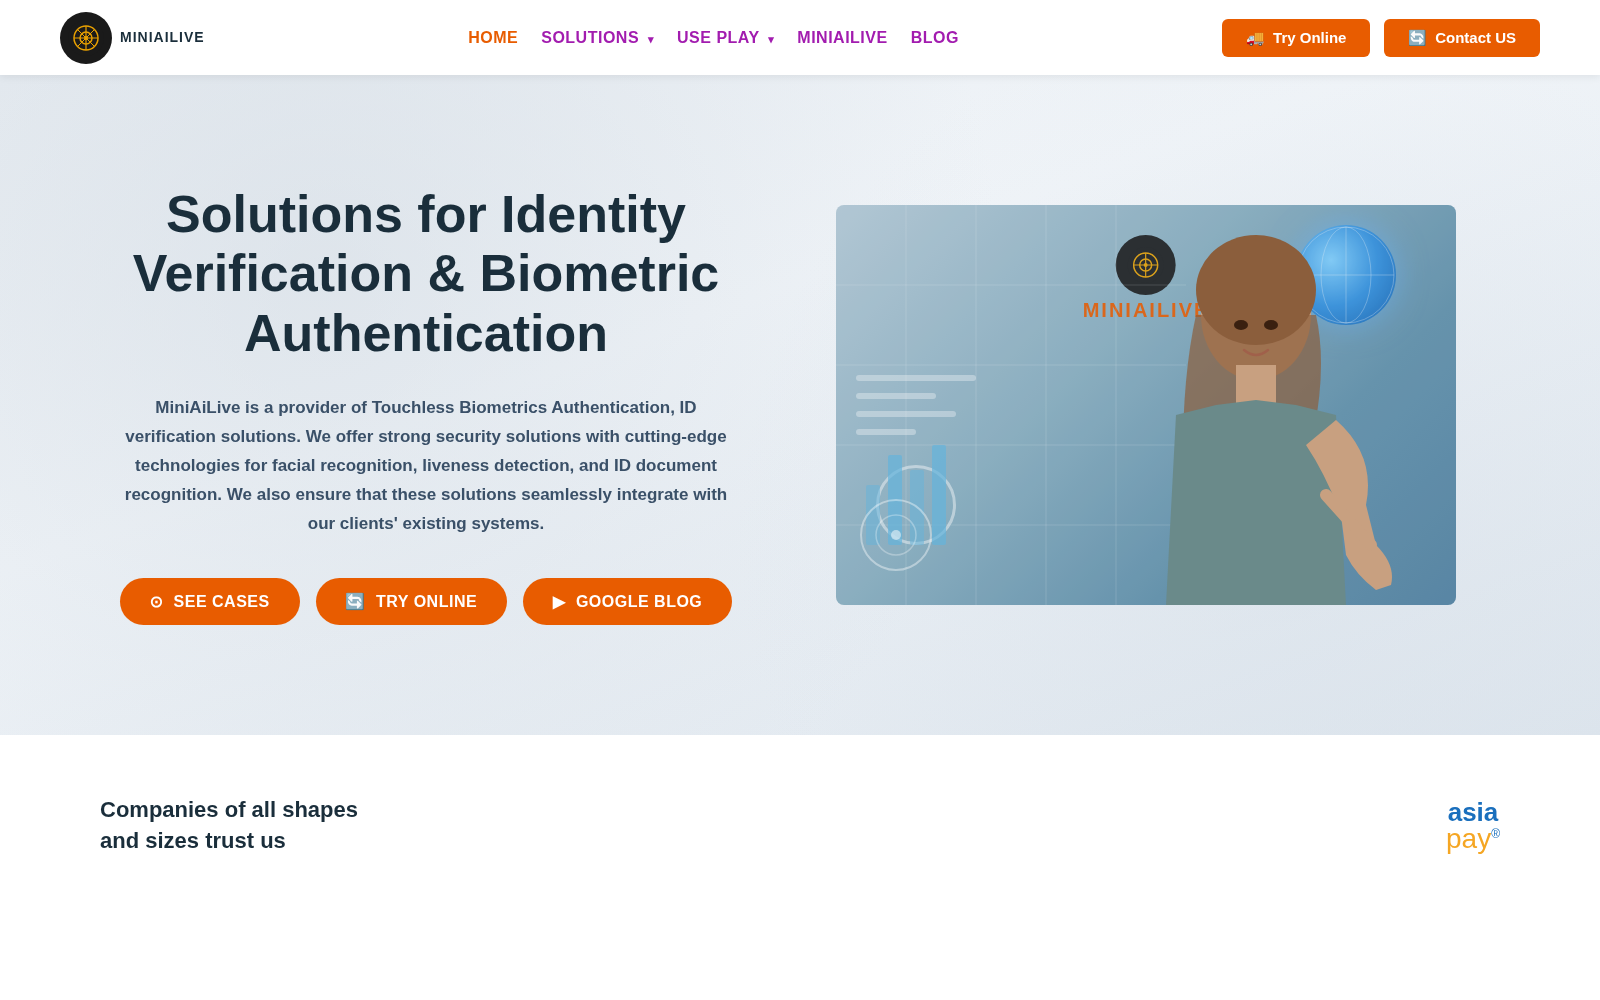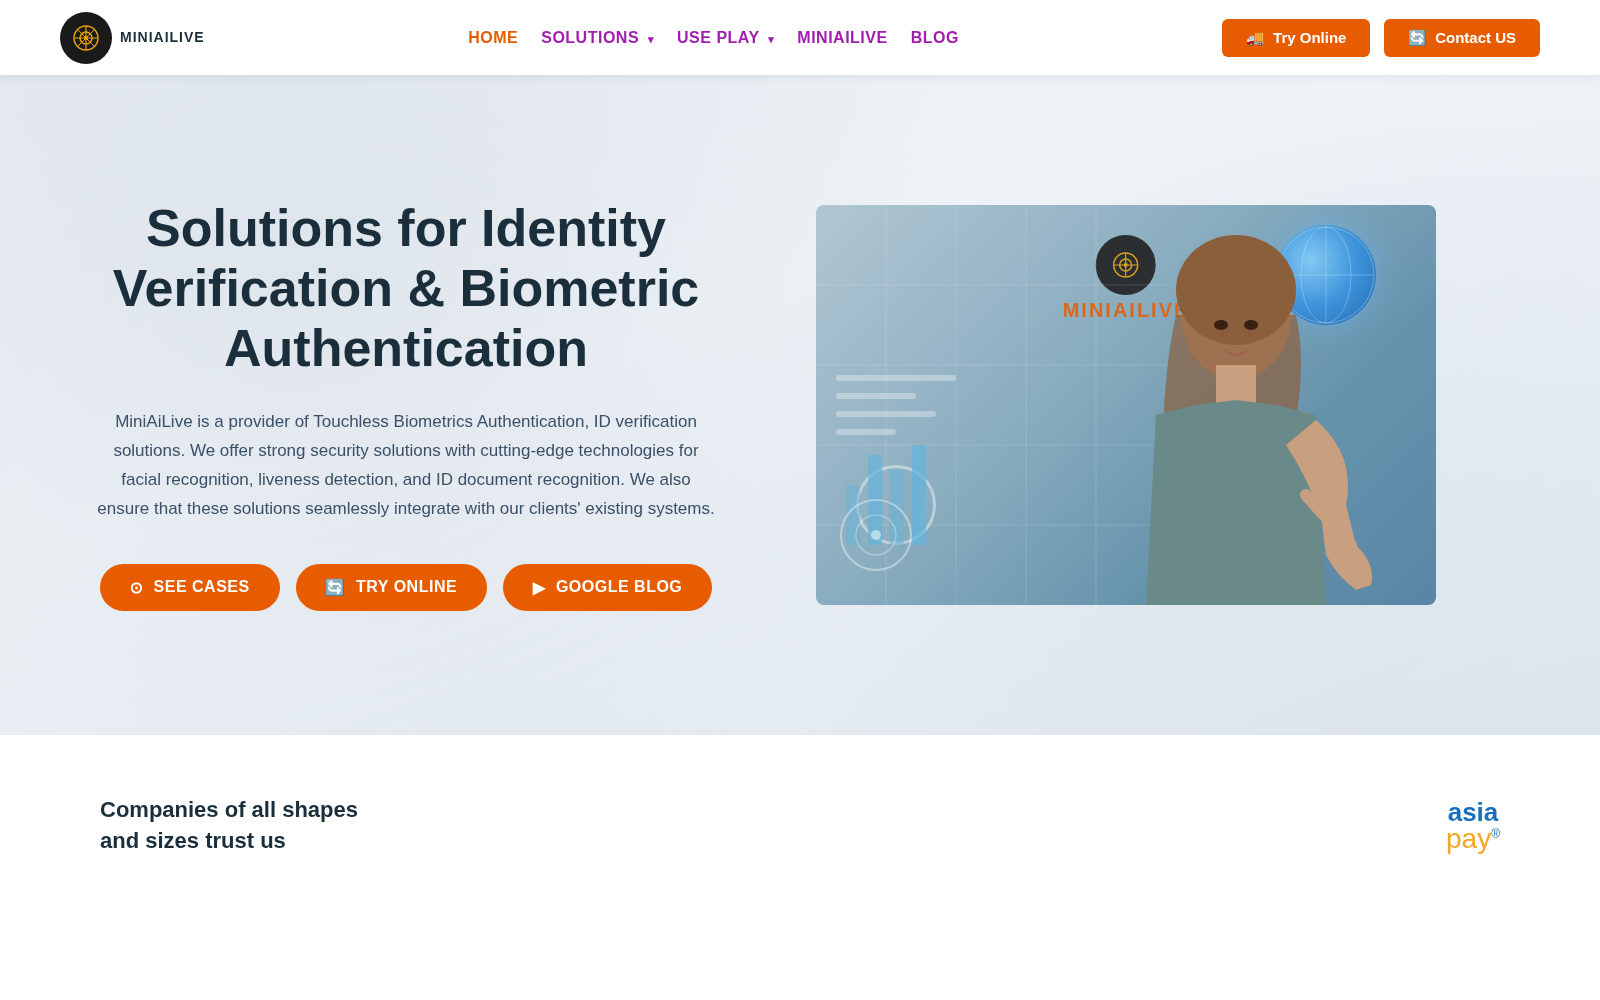--- a/index.html
+++ b/index.html
@@ -77,21 +77,21 @@
       gap: 8px;
       text-decoration: none;
     }
 
     
     .hero {
       background: linear-gradient(160deg, #e8edf2 0%, #f0f4f8 40%, #dde5ed 100%);
       min-height: 660px;
       display: flex;
       align-items: center;
-      padding: 60px 76px;
+      padding: 60px 96px;
       gap: 80px;
       position: relative;
       overflow: hidden;
     }
     .hero::before {
       content: '';
       position: absolute;
       top: 0; left: 0; right: 0; bottom: 0;
       background: 
         radial-gradient(circle at 20% 30%, rgba(200,210,220,0.4) 0%, transparent 50%),
@@ -111,20 +111,21 @@
       margin-bottom: 30px;
       text-align: center;
     }
     .hero-desc {
       font-size: 17px;
       color: #3a5068;
       line-height: 1.7;
       margin-bottom: 40px;
       text-align: center;
       padding: 0 20px;
+      font-weight: bold;
     }
     .hero-buttons {
       display: flex;
       gap: 16px;
       justify-content: center;
     }
     .btn-hero {
       background: #e85c00;
       color: #fff;
       border: none;

